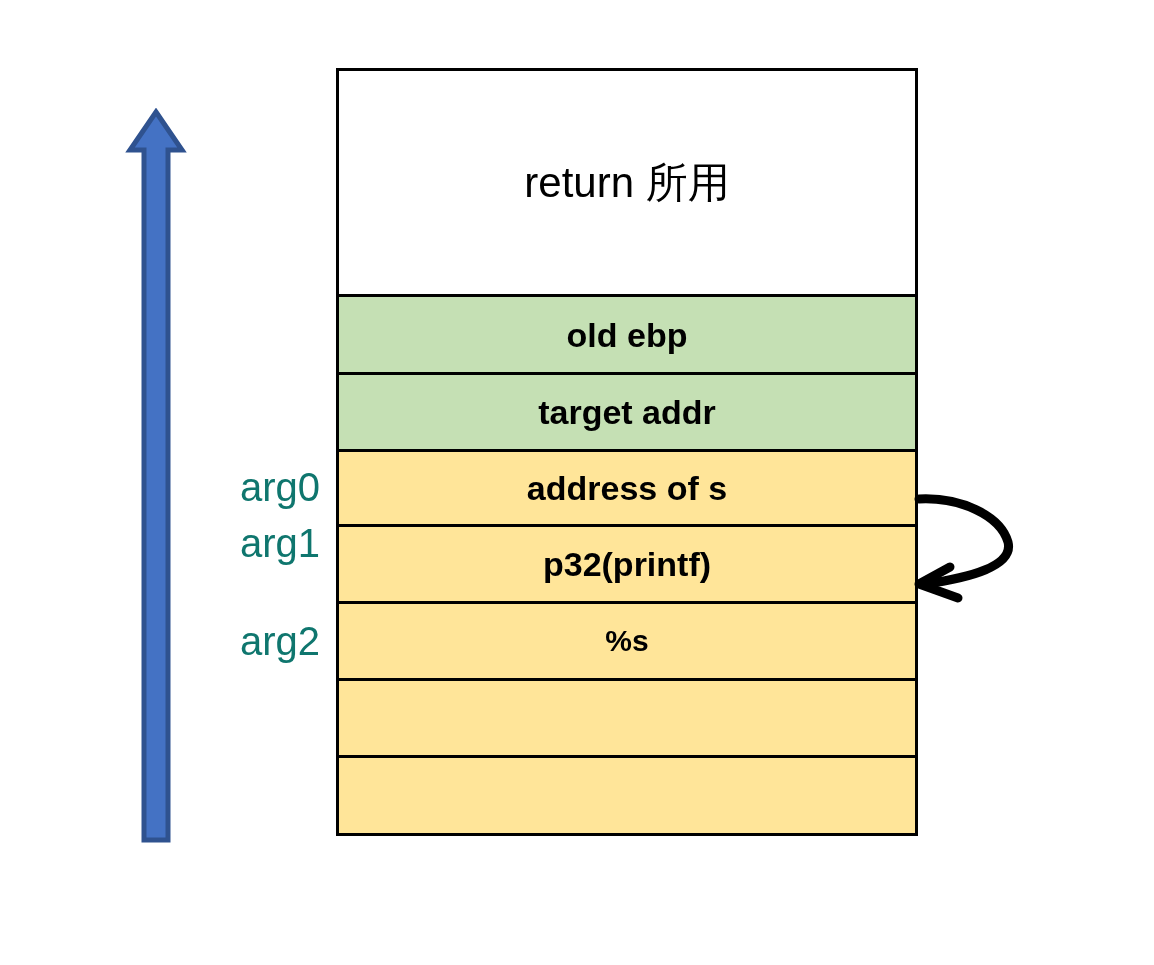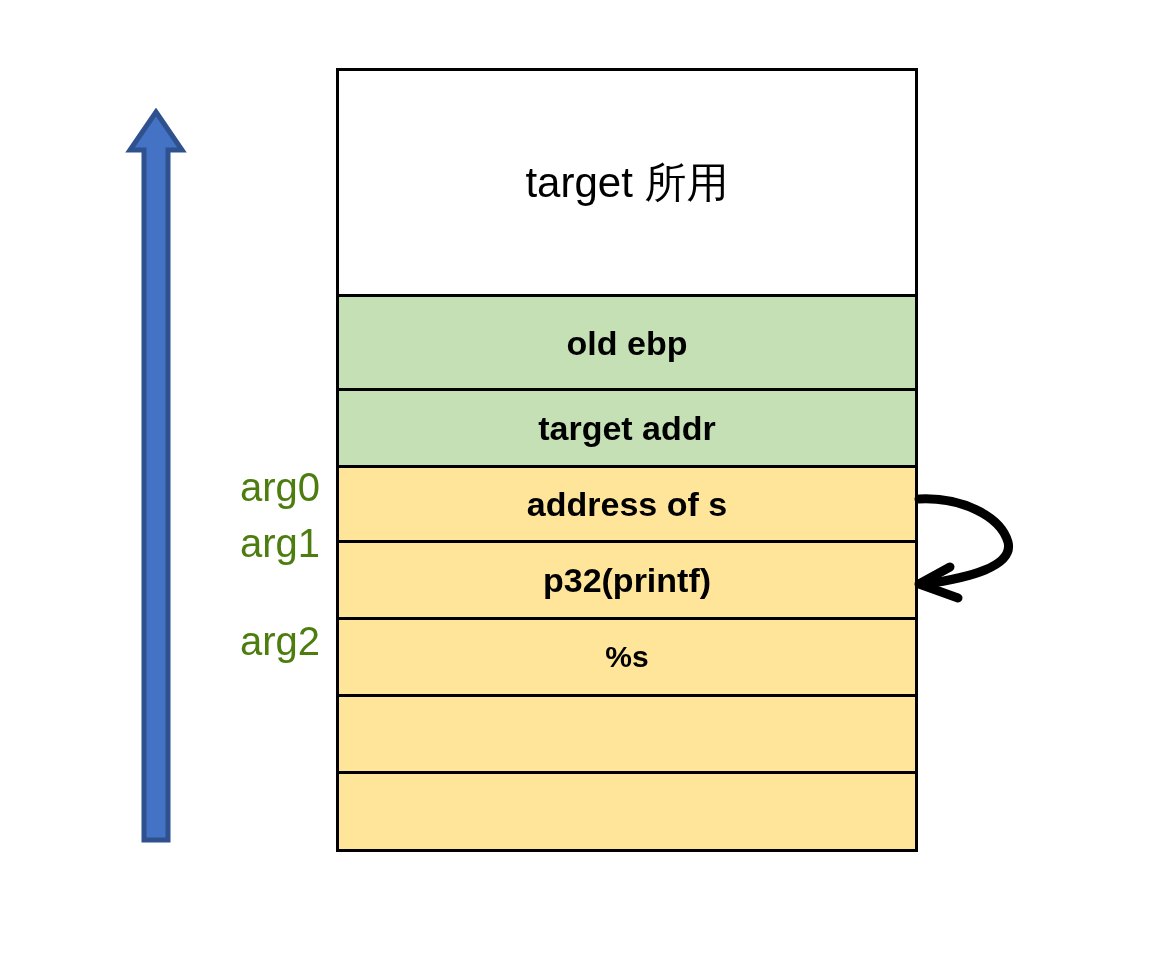--- a/index.html
+++ b/index.html
@@ -78,21 +78,21 @@
 
   
   .arg-label {
     position: absolute;
     right: 0;
     width: 120px;
     text-align: right;
     font-size: 40px;
     font-weight: 400;
     line-height: 1;
-    color: #4d7c0f;
+    color: #0f766e;
   }
   #arg-label-group {
     position: absolute;
     left: 190px;
     top: 0;
     width: 130px;
     height: 965px;
   }
 
   
@@ -115,24 +115,24 @@
 
   <div id="arg-label-group">
     <div class="arg-label" style="top:467px;">arg0</div>
     <div class="arg-label" style="top:523px;">arg1</div>
     <div class="arg-label" style="top:621px;">arg2</div>
   </div>
 
   <div id="stack-table">
 
     <div class="stack-row cell-white" style="height:226px;">
-      <span class="cell-text txt-plain">target 所用</span>
+      <span class="cell-text txt-plain">return 所用</span>
     </div>
 
-    <div class="stack-row cell-green" style="height:94px;">
+    <div class="stack-row cell-green" style="height:78px;">
       <span class="cell-text txt-bold">old ebp</span>
     </div>
 
     <div class="stack-row cell-green" style="height:77px;">
       <span class="cell-text txt-bold">target addr</span>
     </div>
 
     <div class="stack-row cell-yellow" style="height:75px;">
       <span class="cell-text txt-bold">address of s</span>
     </div>

